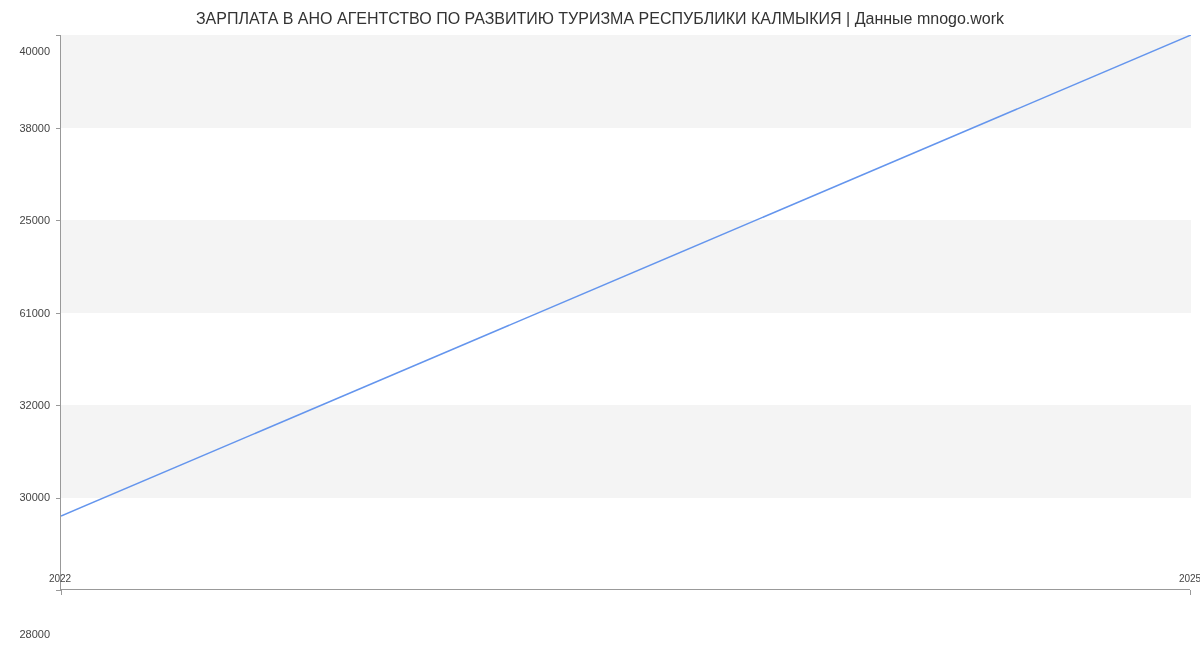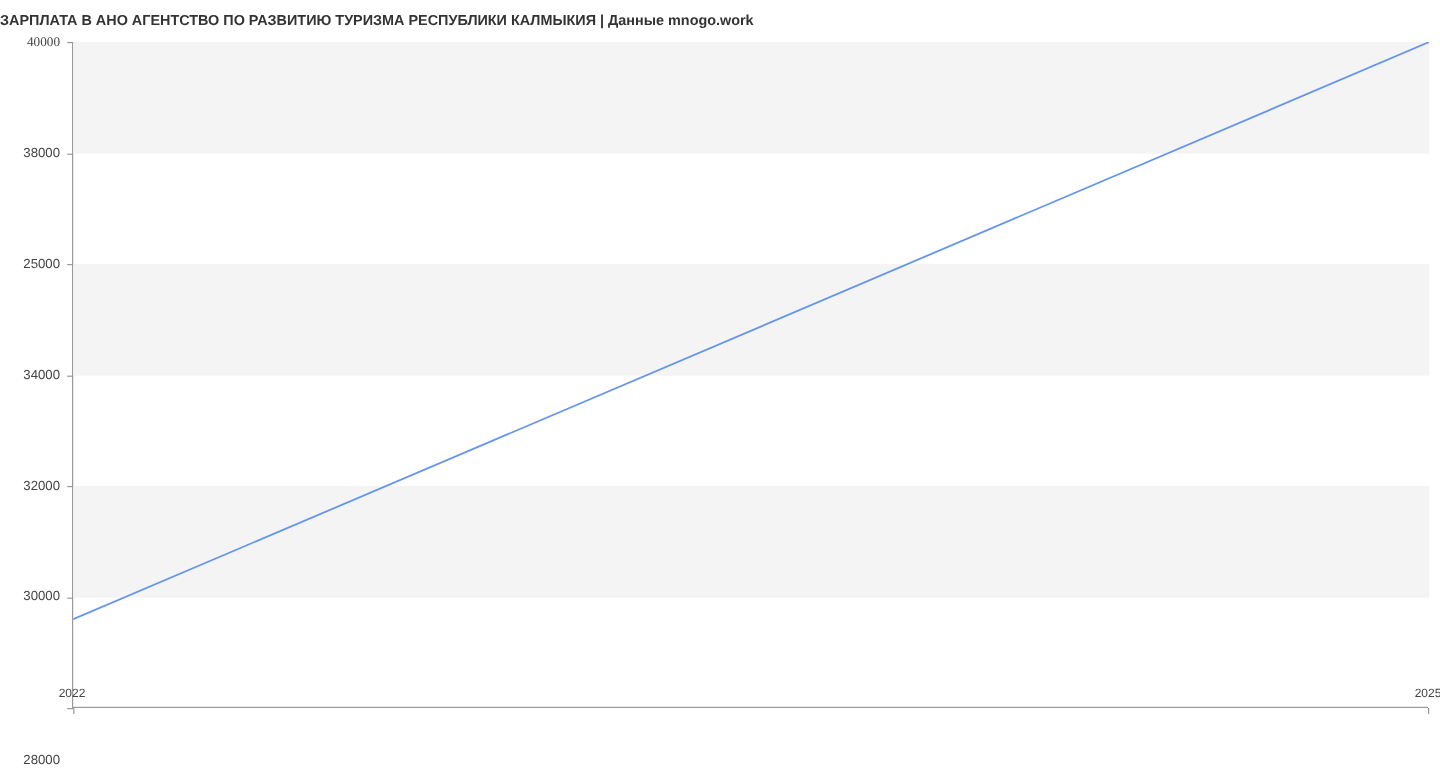--- a/index.html
+++ b/index.html
@@ -5,24 +5,25 @@
     body {
       margin: 0;
       padding: 0;
       font-family: Verdana, Geneva, sans-serif;
       background: #ffffff;
       width: 1200px;
       height: 650px;
       position: relative;
     }
     .title {
-      font-size: 12px;
+      text-align: center;
+      font-size: 16px;
       color: #333;
       padding-top: 10px;
-      font-weight: bold;
+      font-weight: normal;
     }
     .chart-container {
       position: absolute;
       left: 60px;
       top: 35px;
       width: 1130px;
       height: 555px;
     }
     .plot-area {
       position: absolute;
@@ -102,23 +103,23 @@
     <div class="y-tick" style="top:555px;"></div>
 
     <div class="x-tick" style="left:0px;"></div>
     <div class="x-tick" style="left:1129px;"></div>
 
     <svg class="line" viewBox="0 0 1130 555" preserveAspectRatio="none">
       <polyline points="0,481 1130,0" fill="none" stroke="#6495ED" stroke-width="1.5"></polyline>
     </svg>
   </div>
 
-  <div class="y-label" style="top:0px;font-family:Liberation Serif, serif;">40000</div>
+  <div class="y-label" style="top:16px;">40000</div>
   <div class="y-label" style="top:92.5px;margin-left:24px;">38000</div>
   <div class="y-label" style="top:185px;">25000</div>
-  <div class="y-label" style="top:277.5px;">34000</div>
+  <div class="y-label" style="top:277.5px;">61000</div>
   <div class="y-label" style="top:370px;">32000</div>
   <div class="y-label" style="top:462px;">30000</div>
   <div class="y-label" style="top:555px;margin-top:44px;">28000</div>
 
   <div class="x-label" style="left:0px;">2022</div>
   <div class="x-label" style="left:1130px;">2025</div>
 </div>
 
 </body></html>

